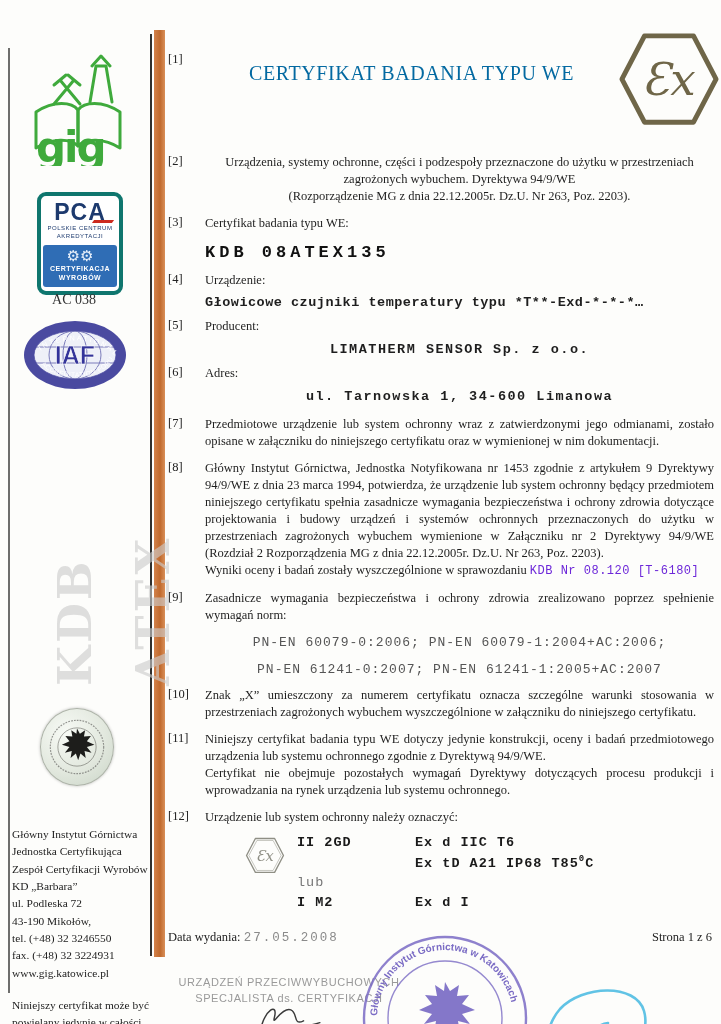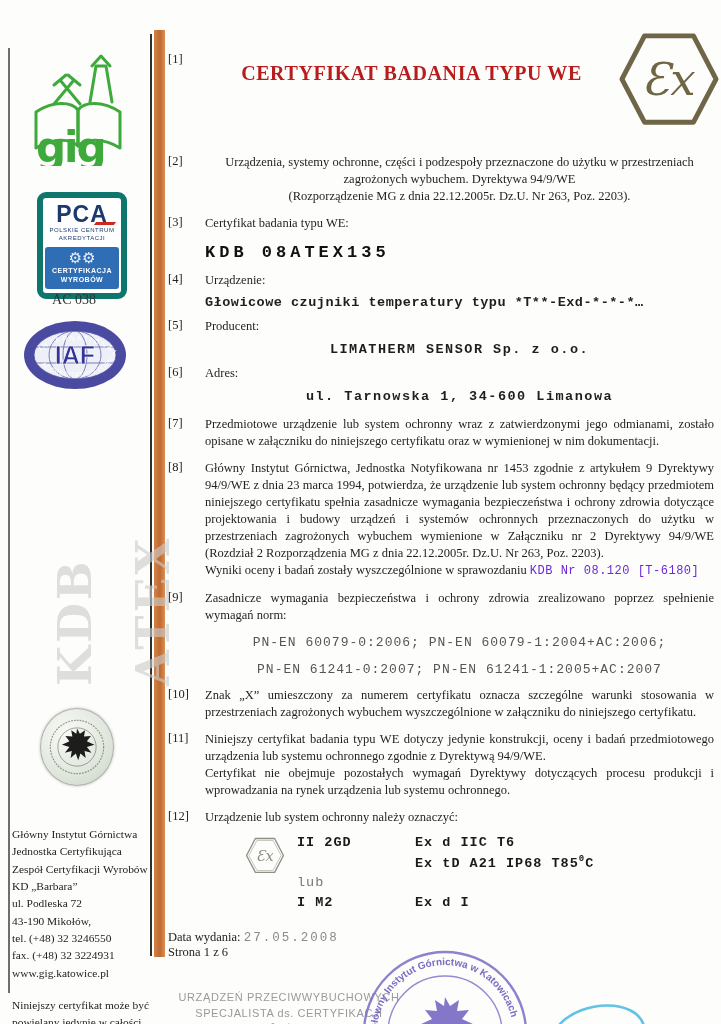--- a/index.html
+++ b/index.html
@@ -7,21 +7,21 @@
   .page{position:relative;width:721px;height:1024px;overflow:hidden;background:#fdfdfb;}
 
   
   .scan-edge{position:absolute;left:8px;top:48px;width:2px;height:945px;background:#4a4a48;opacity:.8;}
   .divider-black{position:absolute;left:150px;top:34px;width:2px;height:922px;background:#2f2f2d;}
   .divider-orange{position:absolute;left:154px;top:30px;width:11px;height:927px;background:linear-gradient(90deg,#d2814a,#c06a2e 55%,#d98f58);}
 
   
   .sidebar{position:absolute;left:0;top:16px;width:150px;height:776px;}
   .gig-wrap{position:absolute;left:28px;top:38px;}
-  .pca-box{position:absolute;left:37px;top:176px;width:74px;border:6px solid #0f766e;border-radius:9px;padding:5px 2px 4px;text-align:center;background:#fff;}
+  .pca-box{position:absolute;left:37px;top:176px;width:74px;border:4px solid #0f766e;border-radius:9px;padding:5px 2px 4px;text-align:center;background:#fff;}
   .pca-abbr{font-family:"Liberation Sans",sans-serif;font-weight:bold;font-size:23px;color:#1d3a6e;letter-spacing:1px;line-height:1;position:relative;}
   .pca-slash{display:block;width:20px;height:3px;background:#cc2a1e;margin:-4px 4px 2px auto;transform:skewX(-35deg);}
   .pca-sub{font-family:"Liberation Sans",sans-serif;font-size:6px;color:#1d3a6e;letter-spacing:.5px;line-height:1.3;}
   .pca-gear-box{margin-top:4px;background:#2f6db5;border-radius:3px;padding:4px 2px 5px;color:#fff;}
   .pca-gears{font-size:15px;line-height:1;color:#e8f0fa;}
   .pca-cert{font-family:"Liberation Sans",sans-serif;font-weight:bold;font-size:7px;letter-spacing:.5px;line-height:1.35;}
   .ac-number{position:absolute;left:37px;top:276px;width:74px;text-align:center;font-size:14px;color:#333;}
   .iaf-wrap{position:absolute;left:22px;top:303px;}
   .watermark{position:absolute;left:36px;top:388px;height:282px;writing-mode:vertical-rl;transform:rotate(180deg);
     font-family:"DejaVu Serif",serif;font-weight:bold;font-size:46px;letter-spacing:3px;color:#cccccc;opacity:.62;line-height:78px;}
@@ -31,39 +31,39 @@
   .addr{position:absolute;left:12px;top:810px;width:142px;font-size:11.4px;line-height:1.52;color:#1c1c1c;}
   .addr-note{margin-top:15px;}
 
   
   .main{position:absolute;left:168px;top:52px;width:546px;}
   .row{display:flex;margin-bottom:10px;}
   .sec-num{width:37px;flex:none;font-size:12.5px;color:#222;}
   .body{flex:1;font-size:12.5px;line-height:1.36;text-align:justify;color:#1e1e1e;}
   .body.center{text-align:center;}
   .header-row{display:flex;align-items:flex-start;margin-bottom:24px;position:relative;}
-  .cert-title{flex:1;text-align:center;font-weight:bold;font-size:20px;letter-spacing:.6px;padding-top:10px;color:#b91c1c;}
+  .cert-title{flex:1;text-align:center;font-weight:normal;font-size:20px;letter-spacing:.6px;padding-top:10px;color:#0369a1;}
   .ex-wrap{flex:none;width:102px;margin-top:-20px;margin-right:-6px;}
 
   .mono{font-family:"Liberation Mono","DejaVu Sans Mono",monospace;}
   .cert-no{font-size:17px;font-weight:bold;letter-spacing:4px;margin-top:9px;color:#111;}
   .label-line{font-size:12.5px;}
   .device-val{font-size:13.5px;font-weight:bold;letter-spacing:.5px;margin-top:5px;text-align:left;}
   .center-val{font-size:13.5px;font-weight:bold;letter-spacing:1.5px;text-align:center;margin-top:6px;}
   .report-ref{color:#6d28d9;font-size:12px;letter-spacing:.5px;}
   .norm-line{font-size:13px;color:#555;letter-spacing:1px;text-align:center;margin-top:10px;}
 
   .marking{display:flex;align-items:flex-start;margin:8px 0 2px 40px;}
   .mark-hex{width:42px;flex:none;margin-top:3px;}
   .mark-grid{display:grid;grid-template-columns:118px auto;row-gap:1px;margin-left:10px;
     font-family:"Liberation Mono","DejaVu Sans Mono",monospace;font-size:13.5px;font-weight:bold;letter-spacing:1px;color:#1a1a1a;}
   .lub{font-weight:normal;color:#777;}
   .mark-grid sup{font-size:9px;}
 
-  .date-row{display:flex;justify-content:space-between;align-items:baseline;margin-top:16px;padding-right:2px;font-size:12.5px;flex-direction:column;}
+  .date-row{display:flex;justify-content:space-between;align-items:baseline;margin-top:16px;padding-right:2px;font-size:12.5px;}
   .date-val{color:#8a8a8a;letter-spacing:2px;font-size:12.5px;}
 
   .stamps{position:relative;height:218px;margin-top:2px;}
   .gray-stamp{position:absolute;left:4px;top:28px;width:234px;text-align:center;
     font-family:"Liberation Sans",sans-serif;font-size:11px;letter-spacing:.6px;color:#9a9a9a;line-height:1.45;}
   .round-stamp{position:absolute;left:192px;top:-14px;}
   .blue-sig{position:absolute;left:346px;top:34px;pointer-events:none;}
 </style>
 </head>
 <body>

